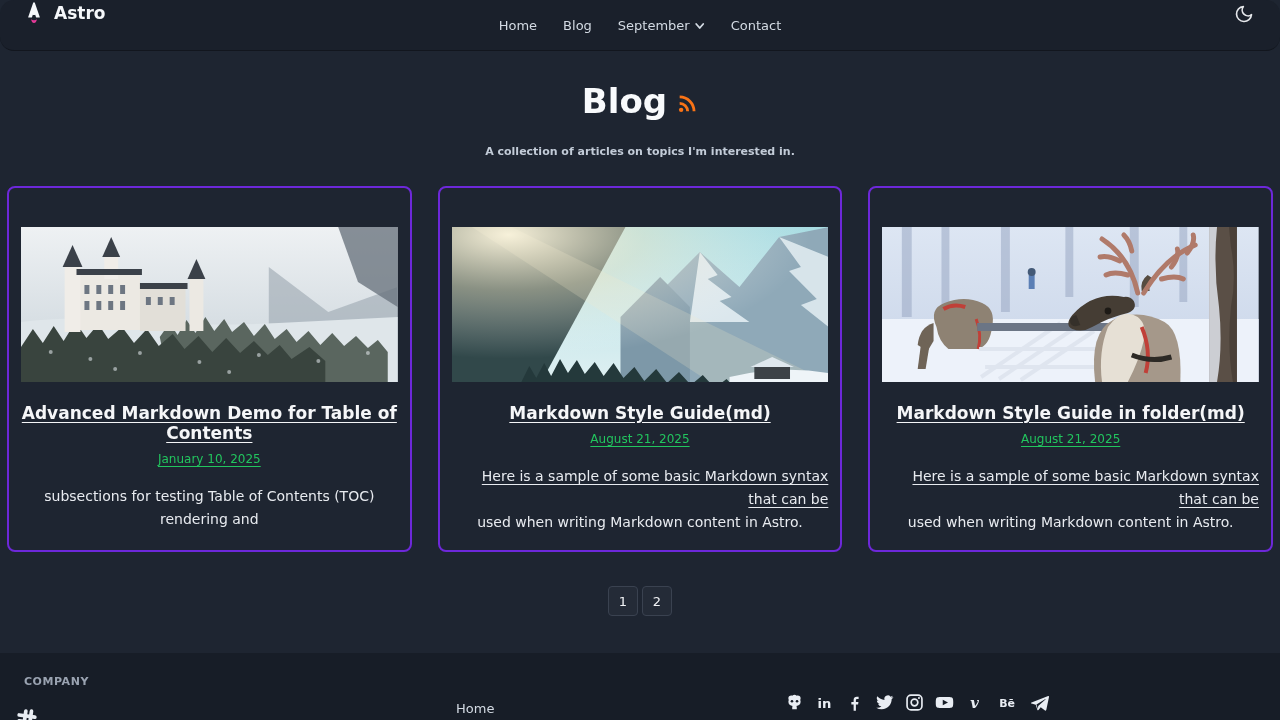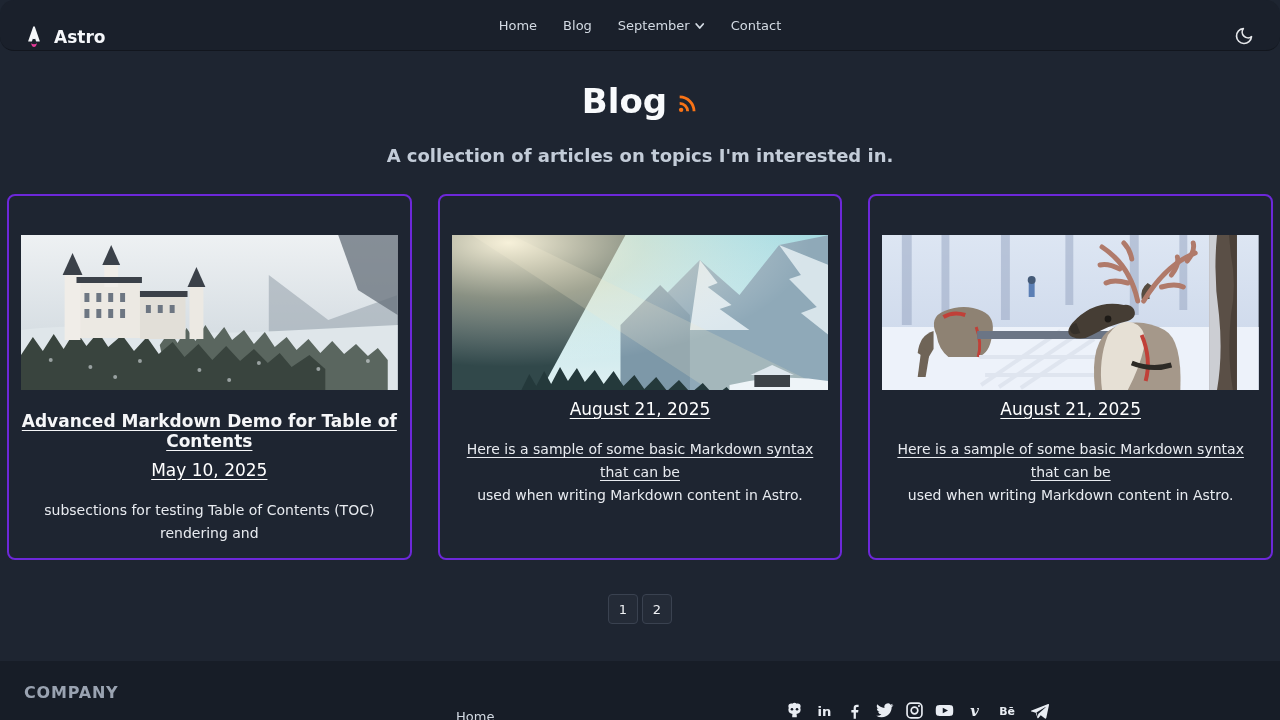--- a/index.html
+++ b/index.html
@@ -5,77 +5,77 @@
   * { box-sizing: border-box; margin: 0; padding: 0; }
   html,body { width:1280px; height:720px; overflow:hidden; }
   body {
     background:#1e2531;
     font-family:"DejaVu Sans","Liberation Sans",sans-serif;
     color:#e8ebf0;
   }
   
   .site-header{
     height:51px; background:#1a202b; border-bottom:1px solid #12161e;
-    display:flex; align-items:flex-end; padding:0 22px; position:relative;border-radius:14px;
+    display:flex; align-items:flex-start; padding:0 22px; position:relative;border-radius:14px;
   }
   .brand{ display:flex; align-items:center; gap:8px; cursor:pointer; }
   .brand-name{ font-size:17px; font-weight:bold; color:#f5f7fa; }
   .main-nav{
     position:absolute; left:50%; top:0; transform:translateX(-50%);
     height:51px; display:flex; align-items:center; gap:26px;
   }
   .nav-item{ display:flex; align-items:center; gap:5px; font-size:13px;
     color:#d3dae3; cursor:pointer; }
   .theme-toggle{ margin-left:auto; background:none; border:none; cursor:pointer;
     display:flex; align-items:center; padding:4px; }
   
   .page-title{
     margin-top:30px; text-align:center; font-size:34px; font-weight:bold;
     color:#f8fafc; display:flex; align-items:center; justify-content:center; gap:9px;
   }
   .page-subtitle{
-    margin-top:24px; text-align:center; font-size:18px; font-weight:600; color:#c3ccd8;
+    margin-top:24px; text-align:center; font-size:11px; font-weight:600; color:#c3ccd8;
   }
   
   .post-grid{
     margin:28px 7px 0; display:grid; grid-template-columns:repeat(3,1fr); gap:26px;
   }
   .post-card{
     border:2px solid #6d28d9; border-radius:8px; padding:12px;
     height:366px; background:#1e2531; overflow:hidden;
   }
   .card-image{ display:block; width:100%; height:155px; margin-top:27px; cursor:pointer; }
   .card-image svg{ width:100%; height:155px; display:block; }
   .card-title{
     display:block; margin-top:21px; text-align:center; font-size:17px; font-weight:bold;
     color:#f5f6f8; text-decoration:underline; text-underline-offset:3px; cursor:pointer;
   }
   .card-date{
-    display:block; margin-top:9px; text-align:center; font-size:17px; color:#ffffff;
+    display:block; margin-top:9px; text-align:center; font-size:12px; color:#22c55e;
     text-decoration:underline; text-underline-offset:3px;
   }
   .card-desc{
     margin-top:19px; text-align:center; font-size:14px; line-height:23px; color:#e8ebf0;
     cursor:pointer;
   }
   .card-desc .line{ display:block; }
-  .card-desc .u{ text-decoration:underline; text-underline-offset:3px; }
+  .card-desc .u{ text-decoration:underline; text-underline-offset:3px;text-align:right; }
   
   .pagination{ margin-top:34px; display:flex; justify-content:center; gap:4px; }
   .page-btn{
     width:30px; height:30px; background:#242b37; border:1px solid #3a4250;
     border-radius:4px; color:#f0f2f5; font-size:13px; font-family:inherit; cursor:pointer;
   }
   
   .site-footer{
     margin-top:37px; background:#171d27; height:160px;
     padding:22px 24px 0; display:grid; grid-template-columns:426px 334px 1fr;
   }
   .footer-heading{
-    font-size:16px; font-weight:bold; letter-spacing:.05em; color:#9aa3b1;
+    font-size:11px; font-weight:bold; letter-spacing:.05em; color:#9aa3b1;
   }
   .footer-link{ display:inline-block; margin-top:26px; margin-left:6px;
     font-size:13px; color:#d3dae3; cursor:pointer; }
   .social-row{ display:flex; align-items:center; gap:9px; margin-top:17px; }
   .social-icon{ width:21px; height:21px; display:inline-flex; cursor:pointer; }
   .social-icon svg{ width:100%; height:100%; }
   .company-icon{ margin-top:16px; margin-left:-10px; width:26px; height:30px;
     display:inline-flex; cursor:pointer; }
 </style>
 </head>
@@ -184,21 +184,21 @@
               <rect x="88" y="74" width="5" height="9"></rect>
                 <rect x="100" y="74" width="5" height="9"></rect>
               <rect x="126" y="70" width="5" height="8"></rect>
                 <rect x="138" y="70" width="5" height="8"></rect>
               <rect x="150" y="70" width="5" height="8"></rect>
             </g>
           </g>
         </svg>
       </a>
       <a class="card-title">Advanced Markdown Demo for Table of Contents</a>
-      <span class="card-date">May 10, 2025</span>
+      <span class="card-date">January 10, 2025</span>
       <p class="card-desc">
         <span class="line">subsections for testing Table of Contents (TOC) rendering and</span>
 
       </p>
     </article>
 
     <article class="post-card">
       <a class="card-image">
         <svg viewBox="0 0 380 155" preserveAspectRatio="none">
           <defs>
@@ -221,20 +221,21 @@
           <path d="M60 0 L380 155 L260 155 L20 0 Z" fill="#f3e8c8" opacity=".22"></path>
           <path d="M70 155 l8-16 7 12 8-15 7 13 9-17 8 14 9-13 8 14 10-12 9 14 10-13 10 15 11-11 10 14 12-12 11 14 12-11 12 13 12-10 12 13 12-9 11 12 12-9 12 12 0 18 -252 0 Z" fill="#24393b"></path>
           <rect x="0" y="0" width="380" height="155" fill="url(#sun2)"></rect>
           <path d="M280 150 Q330 138 380 146 L380 155 L280 155 Z" fill="#eef4f8"></path>
           <g>
             <rect x="305" y="138" width="36" height="14" fill="#3c4247"></rect>
             <path d="M301 140 L323 130 L345 140 Z" fill="#dfe8ee"></path>
           </g>
         </svg>
       </a>
+      <a class="card-title">Markdown Style Guide(md)</a>
       <span class="card-date">August 21, 2025</span>
       <p class="card-desc">
         <span class="line u">Here is a sample of some basic Markdown syntax that can be</span>
         <span class="line">used when writing Markdown content in Astro.</span>
       </p>
     </article>
 
     <article class="post-card">
       <a class="card-image">
         <svg viewBox="0 0 380 155" preserveAspectRatio="none">
@@ -290,20 +291,21 @@
             <path d="M308 26 Q316 16 314 8"></path>
           </g>
           <path d="M262 100 q10 24 4 46" stroke="#c04038" stroke-width="4" fill="none"></path>
           <path d="M252 128 q20 8 40 2" stroke="#2d2a26" stroke-width="5" fill="none"></path>
 
           <rect x="330" y="0" width="28" height="155" fill="#5a4f46"></rect>
           <path d="M330 0 l8 0 q-4 40 2 80 q4 40 -2 75 l-8 0 Z" fill="#e8eef6" opacity=".8"></path>
           <path d="M352 20 q6 30 0 60 q-4 40 2 75 l4 0 L358 0 l-8 0 Z" fill="#4a4038"></path>
         </svg>
       </a>
+      <a class="card-title">Markdown Style Guide in folder(md)</a>
       <span class="card-date">August 21, 2025</span>
       <p class="card-desc">
         <span class="line u">Here is a sample of some basic Markdown syntax that can be</span>
         <span class="line">used when writing Markdown content in Astro.</span>
       </p>
     </article>
   </section>
 
   <nav class="pagination">
     <button class="page-btn">1</button>

